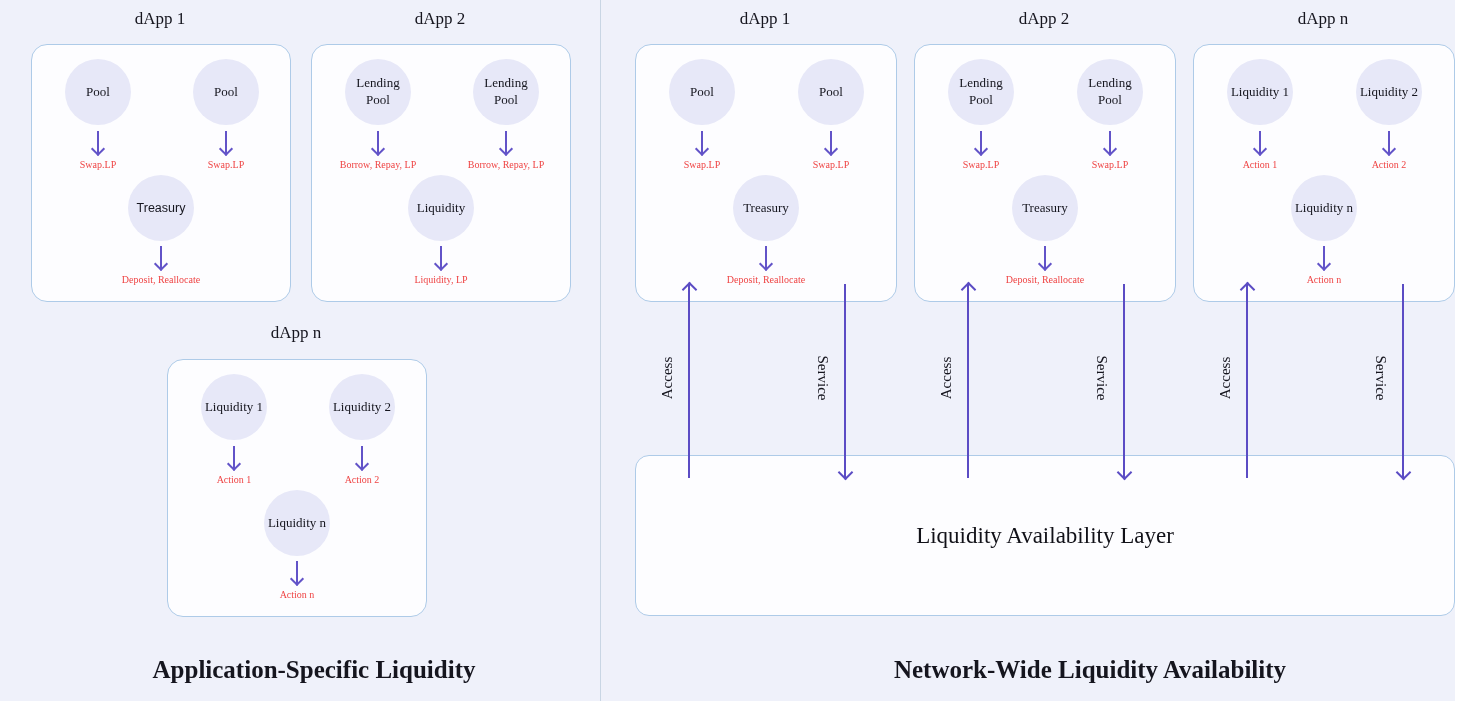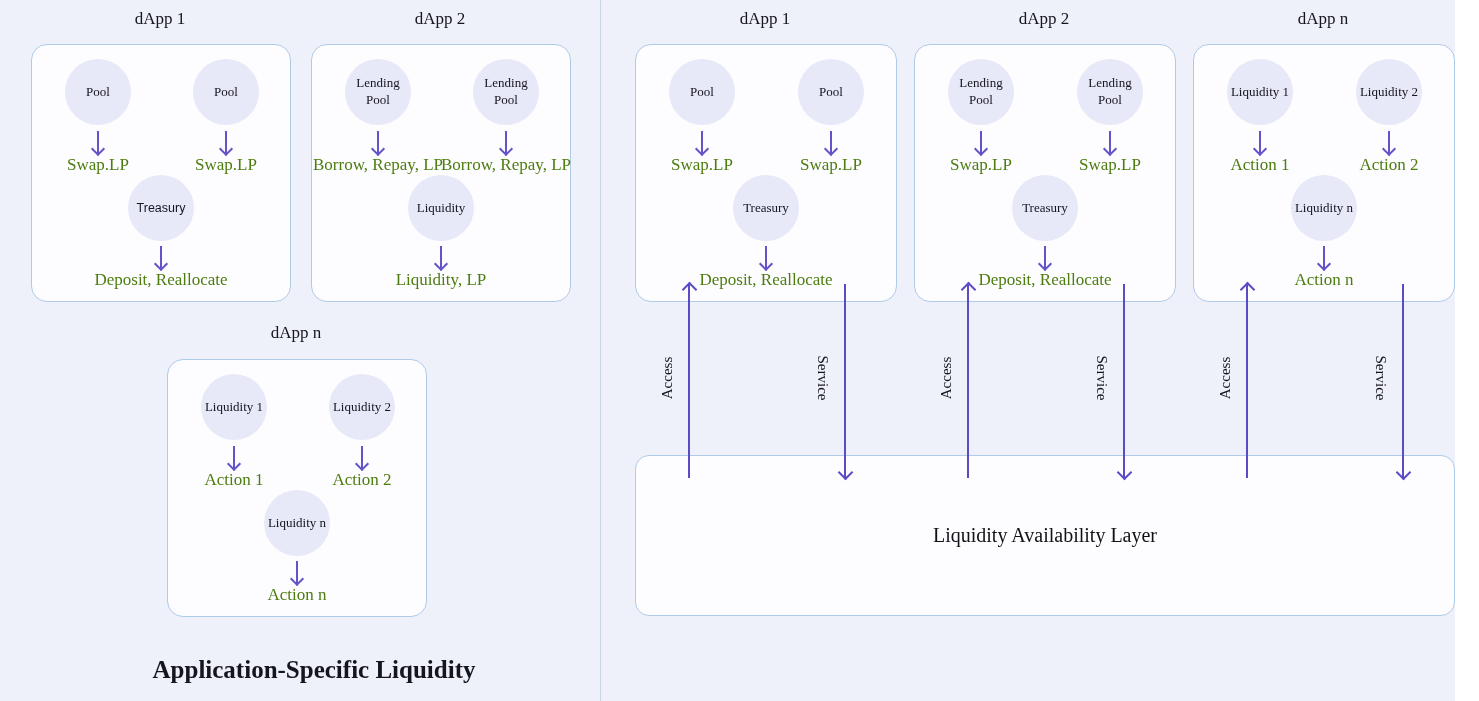--- a/index.html
+++ b/index.html
@@ -12,22 +12,22 @@
   .card-title{position:absolute;text-align:center;font-size:17px;line-height:22px;color:#15151e;}
   .card{position:absolute;width:258px;height:256px;background:#fdfdff;
         border:1px solid #aecbe8;border-radius:16px;z-index:1;}
   .card.r{width:260px;}
 
   .circle{position:absolute;width:66px;height:66px;border-radius:50%;
           background:#e7e8f8;display:flex;align-items:center;justify-content:center;
           text-align:center;font-size:13px;line-height:1.3;color:#15151e;}
   .circle .sans{font-family:"Liberation Sans",sans-serif;font-size:12.5px;}
 
-  .action{position:absolute;width:140px;text-align:center;font-size:17px;
-          line-height:16px;color:#4d7c0f;}
+  .action{position:absolute;width:140px;text-align:center;font-size:10px;
+          line-height:16px;color:#ef4444;}
   .action.wide{width:160px;font-family:Liberation Serif, serif;}
 
   
   .arrow-sm{position:absolute;width:2px;height:23px;background:#6253c8;}
   .arrow-sm::after{content:'';position:absolute;bottom:0px;left:-4px;width:8px;height:8px;
           border-right:2px solid #6253c8;border-bottom:2px solid #6253c8;transform:rotate(45deg);}
 
   
   .varrow{position:absolute;top:284px;width:2px;height:194px;background:#5b4cc4;z-index:5;}
   .varrow.up::before{content:'';position:absolute;top:0px;left:-4px;width:9px;height:9px;
@@ -36,21 +36,21 @@
           border-right:2px solid #5b4cc4;border-bottom:2px solid #5b4cc4;transform:rotate(45deg);}
 
   .vlabel{position:absolute;top:368px;width:70px;height:20px;line-height:20px;
           text-align:center;font-size:15px;color:#15151e;}
   .vlabel.ccw{transform:rotate(-90deg);}
   .vlabel.cw{transform:rotate(90deg);}
 
   .layer-box{position:absolute;left:635px;top:455px;width:818px;height:159px;
           background:#fdfdff;border:1px solid #aecbe8;border-radius:14px;z-index:1;
           display:flex;align-items:center;justify-content:center;}
-  .layer-title{font-size:20px;color:#111118;}
+  .layer-title{font-size:23px;color:#111118;}
 
   .section-title{position:absolute;text-align:center;font-size:25px;font-weight:bold;color:#15151e;}
 </style>
 </head>
 <body>
 
 <div id="page">
 
   <div class="divider"></div>
 
@@ -181,14 +181,15 @@
   <div class="vlabel cw" style="left:788px">Service</div>
   <div class="vlabel ccw" style="left:911px">Access</div>
   <div class="vlabel cw" style="left:1067px">Service</div>
   <div class="vlabel ccw" style="left:1190px">Access</div>
   <div class="vlabel cw" style="left:1346px">Service</div>
 
   <div class="layer-box">
     <div class="layer-title">Liquidity Availability Layer</div>
   </div>
 
+  <div class="section-title" style="left:701px;top:656px;width:778px">Network-Wide Liquidity Availability</div>
 
 </div>
 
 </body></html>

